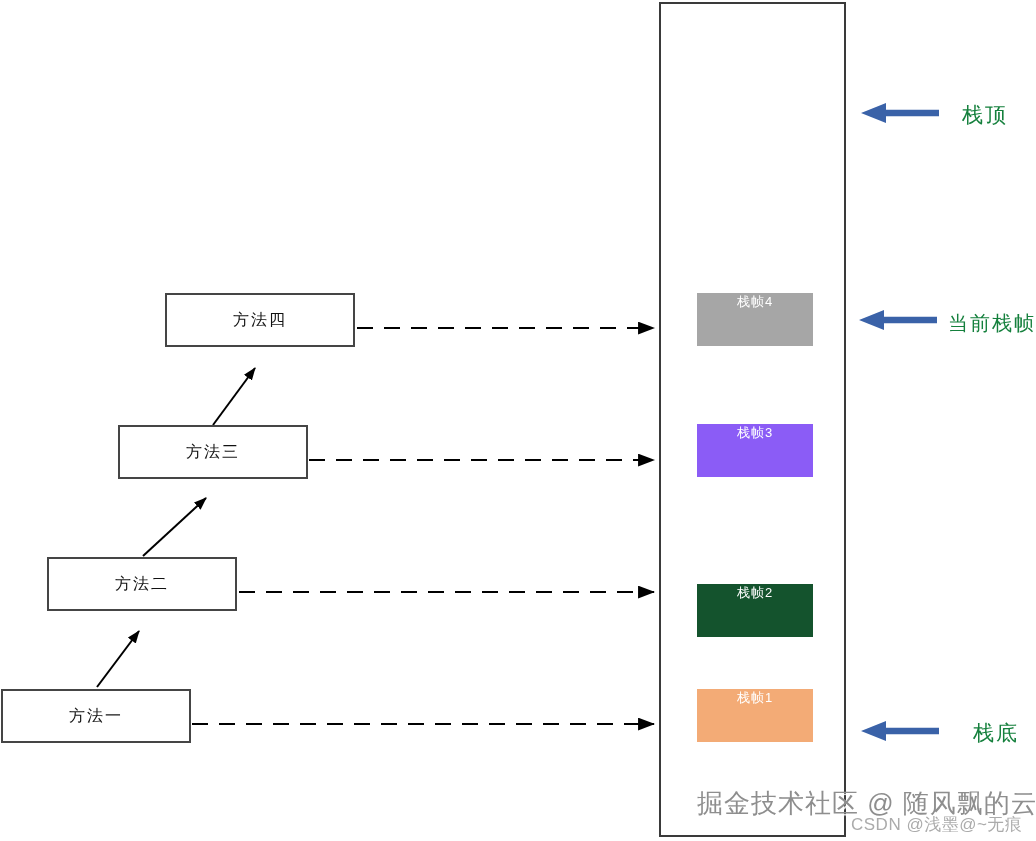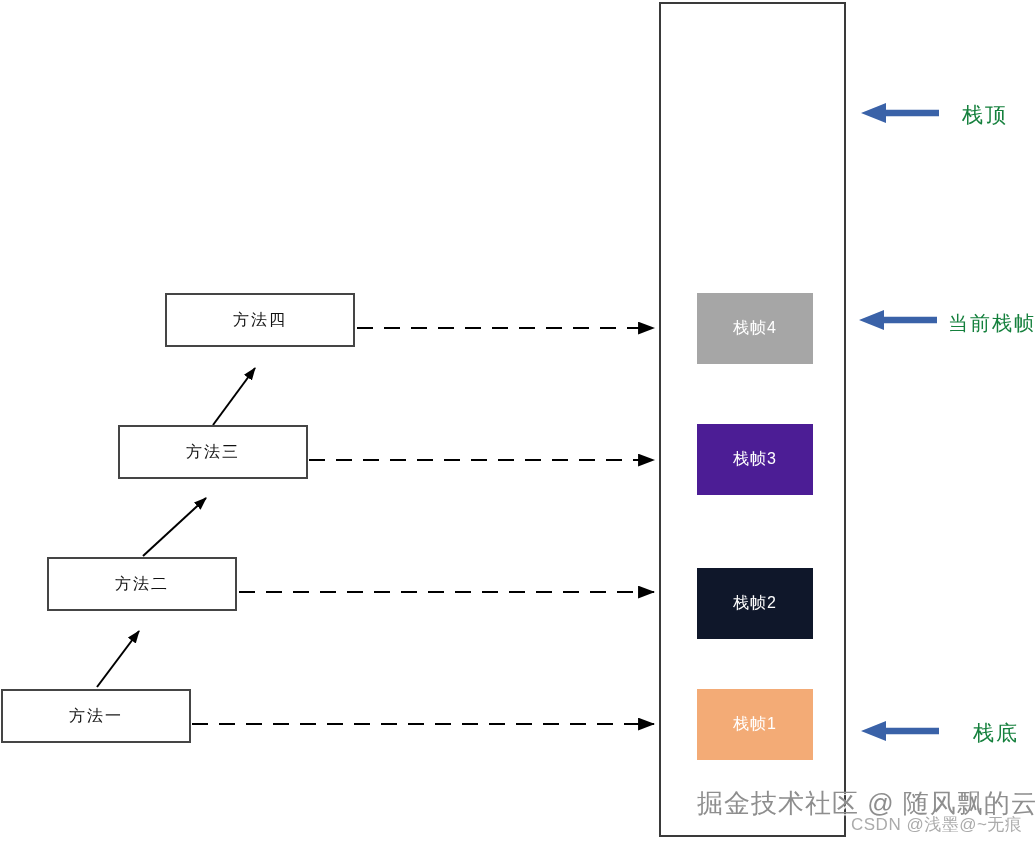--- a/index.html
+++ b/index.html
@@ -36,25 +36,25 @@
     left: 659px; top: 2px;
     width: 187px; height: 835px;
     border: 2px solid #3a3a3a;
     box-sizing: border-box;
     background: #ffffff;
     z-index: 0;
   }
   .stack-frame {
     position: absolute;
     left: 697px;
-    width: 116px; height: 71px;
+    width: 116px; height: 53px;
     display: flex;
-    align-items: center;
+    align-items: flex-start;
     justify-content: center;
-    font-size: 16px;
+    font-size: 13px;
     color: #ffffff;
     letter-spacing: 1px;
     z-index: 2;
   }
   .side-label {
     position: absolute;
     font-size: 20px;
     color: #15803d;
     letter-spacing: 2px;
     white-space: nowrap;
@@ -122,24 +122,24 @@
   <div class="method-box" style="left:118px; top:425px;">
     <span>方法三</span>
   </div>
   <div class="method-box" style="left:165px; top:293px;">
     <span>方法四</span>
   </div>
 
   <div class="stack-frame" style="top: 293px; background: rgb(166, 166, 166);">
     <span>栈帧4</span>
   </div>
-  <div class="stack-frame" style="top: 424px; background: #4c1d95;">
+  <div class="stack-frame" style="top: 424px; background: #8b5cf6;">
     <span>栈帧3</span>
   </div>
-  <div class="stack-frame" style="top: 568px; background: #0f172a;">
+  <div class="stack-frame" style="top: 584px; background: #14532d;">
     <span>栈帧2</span>
   </div>
   <div class="stack-frame" style="top: 689px; background: rgb(243, 171, 118);">
     <span>栈帧1</span>
   </div>
 
   <div class="side-label" style="left:962px; top:101px; font-size:21px;">栈顶</div>
   <div class="side-label" style="left:948px; top:310px;">当前栈帧</div>
   <div class="side-label" style="left:973px; top:719px; font-size:21px;">栈底</div>
 

